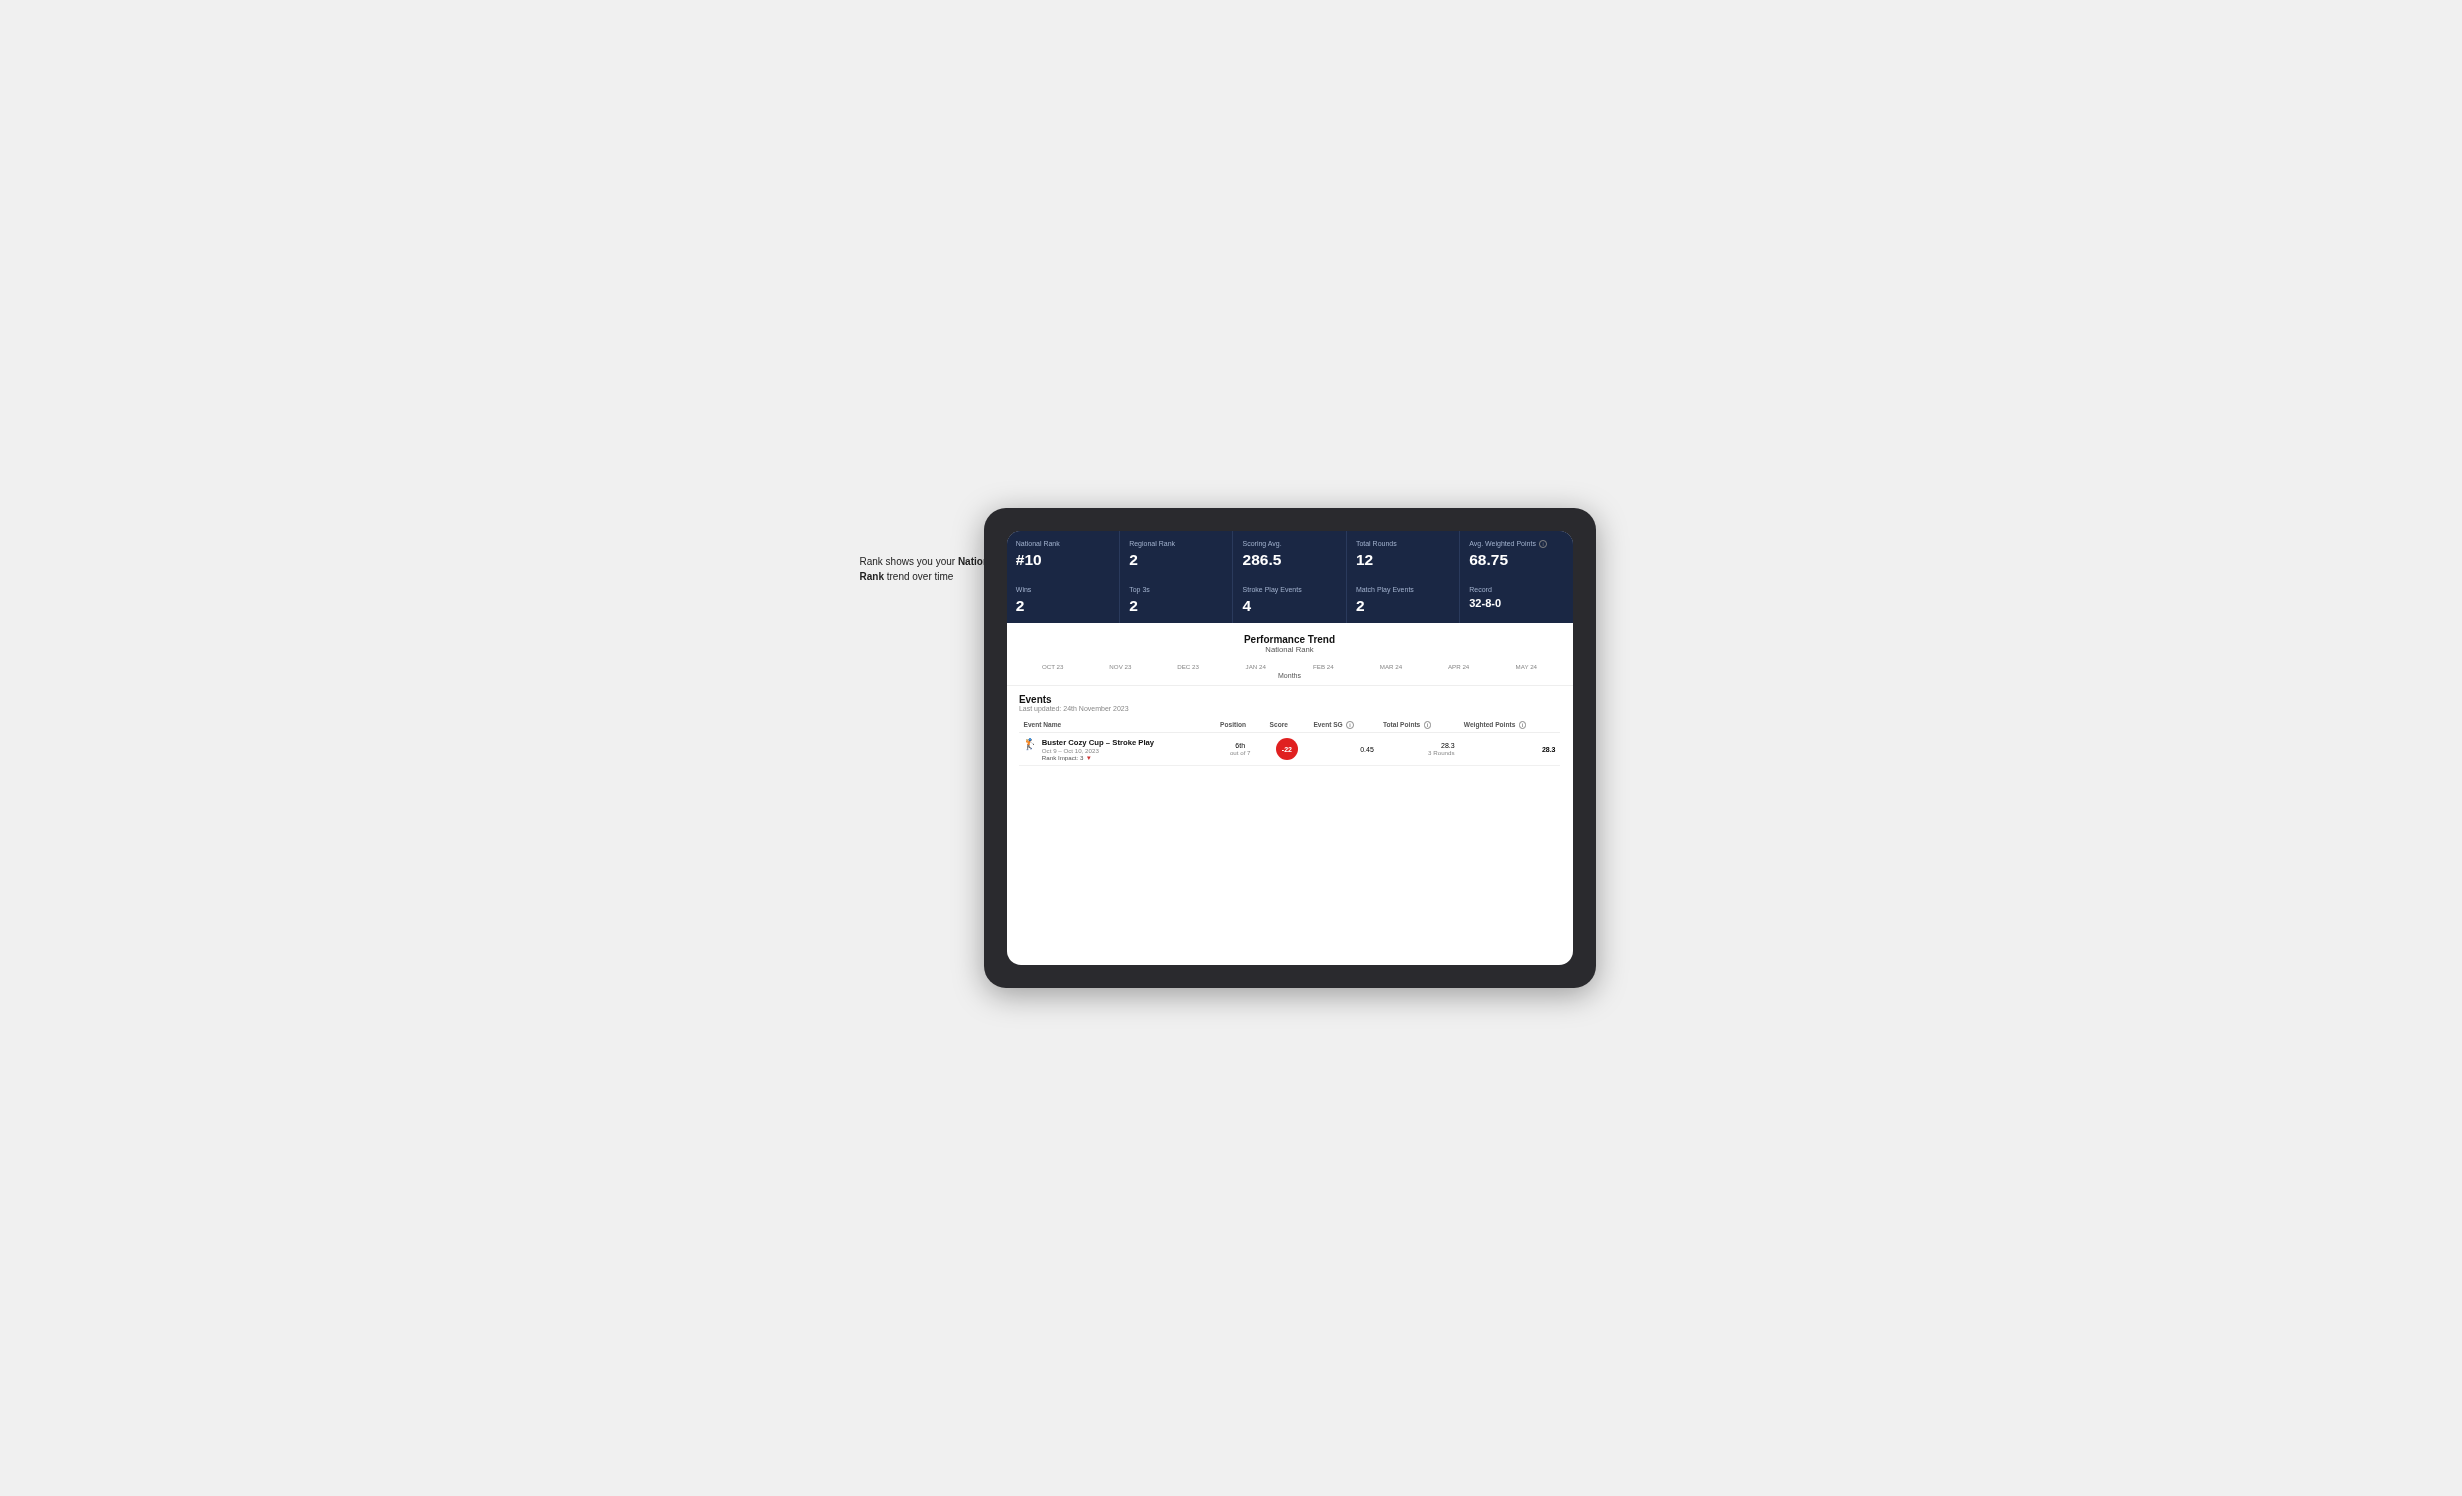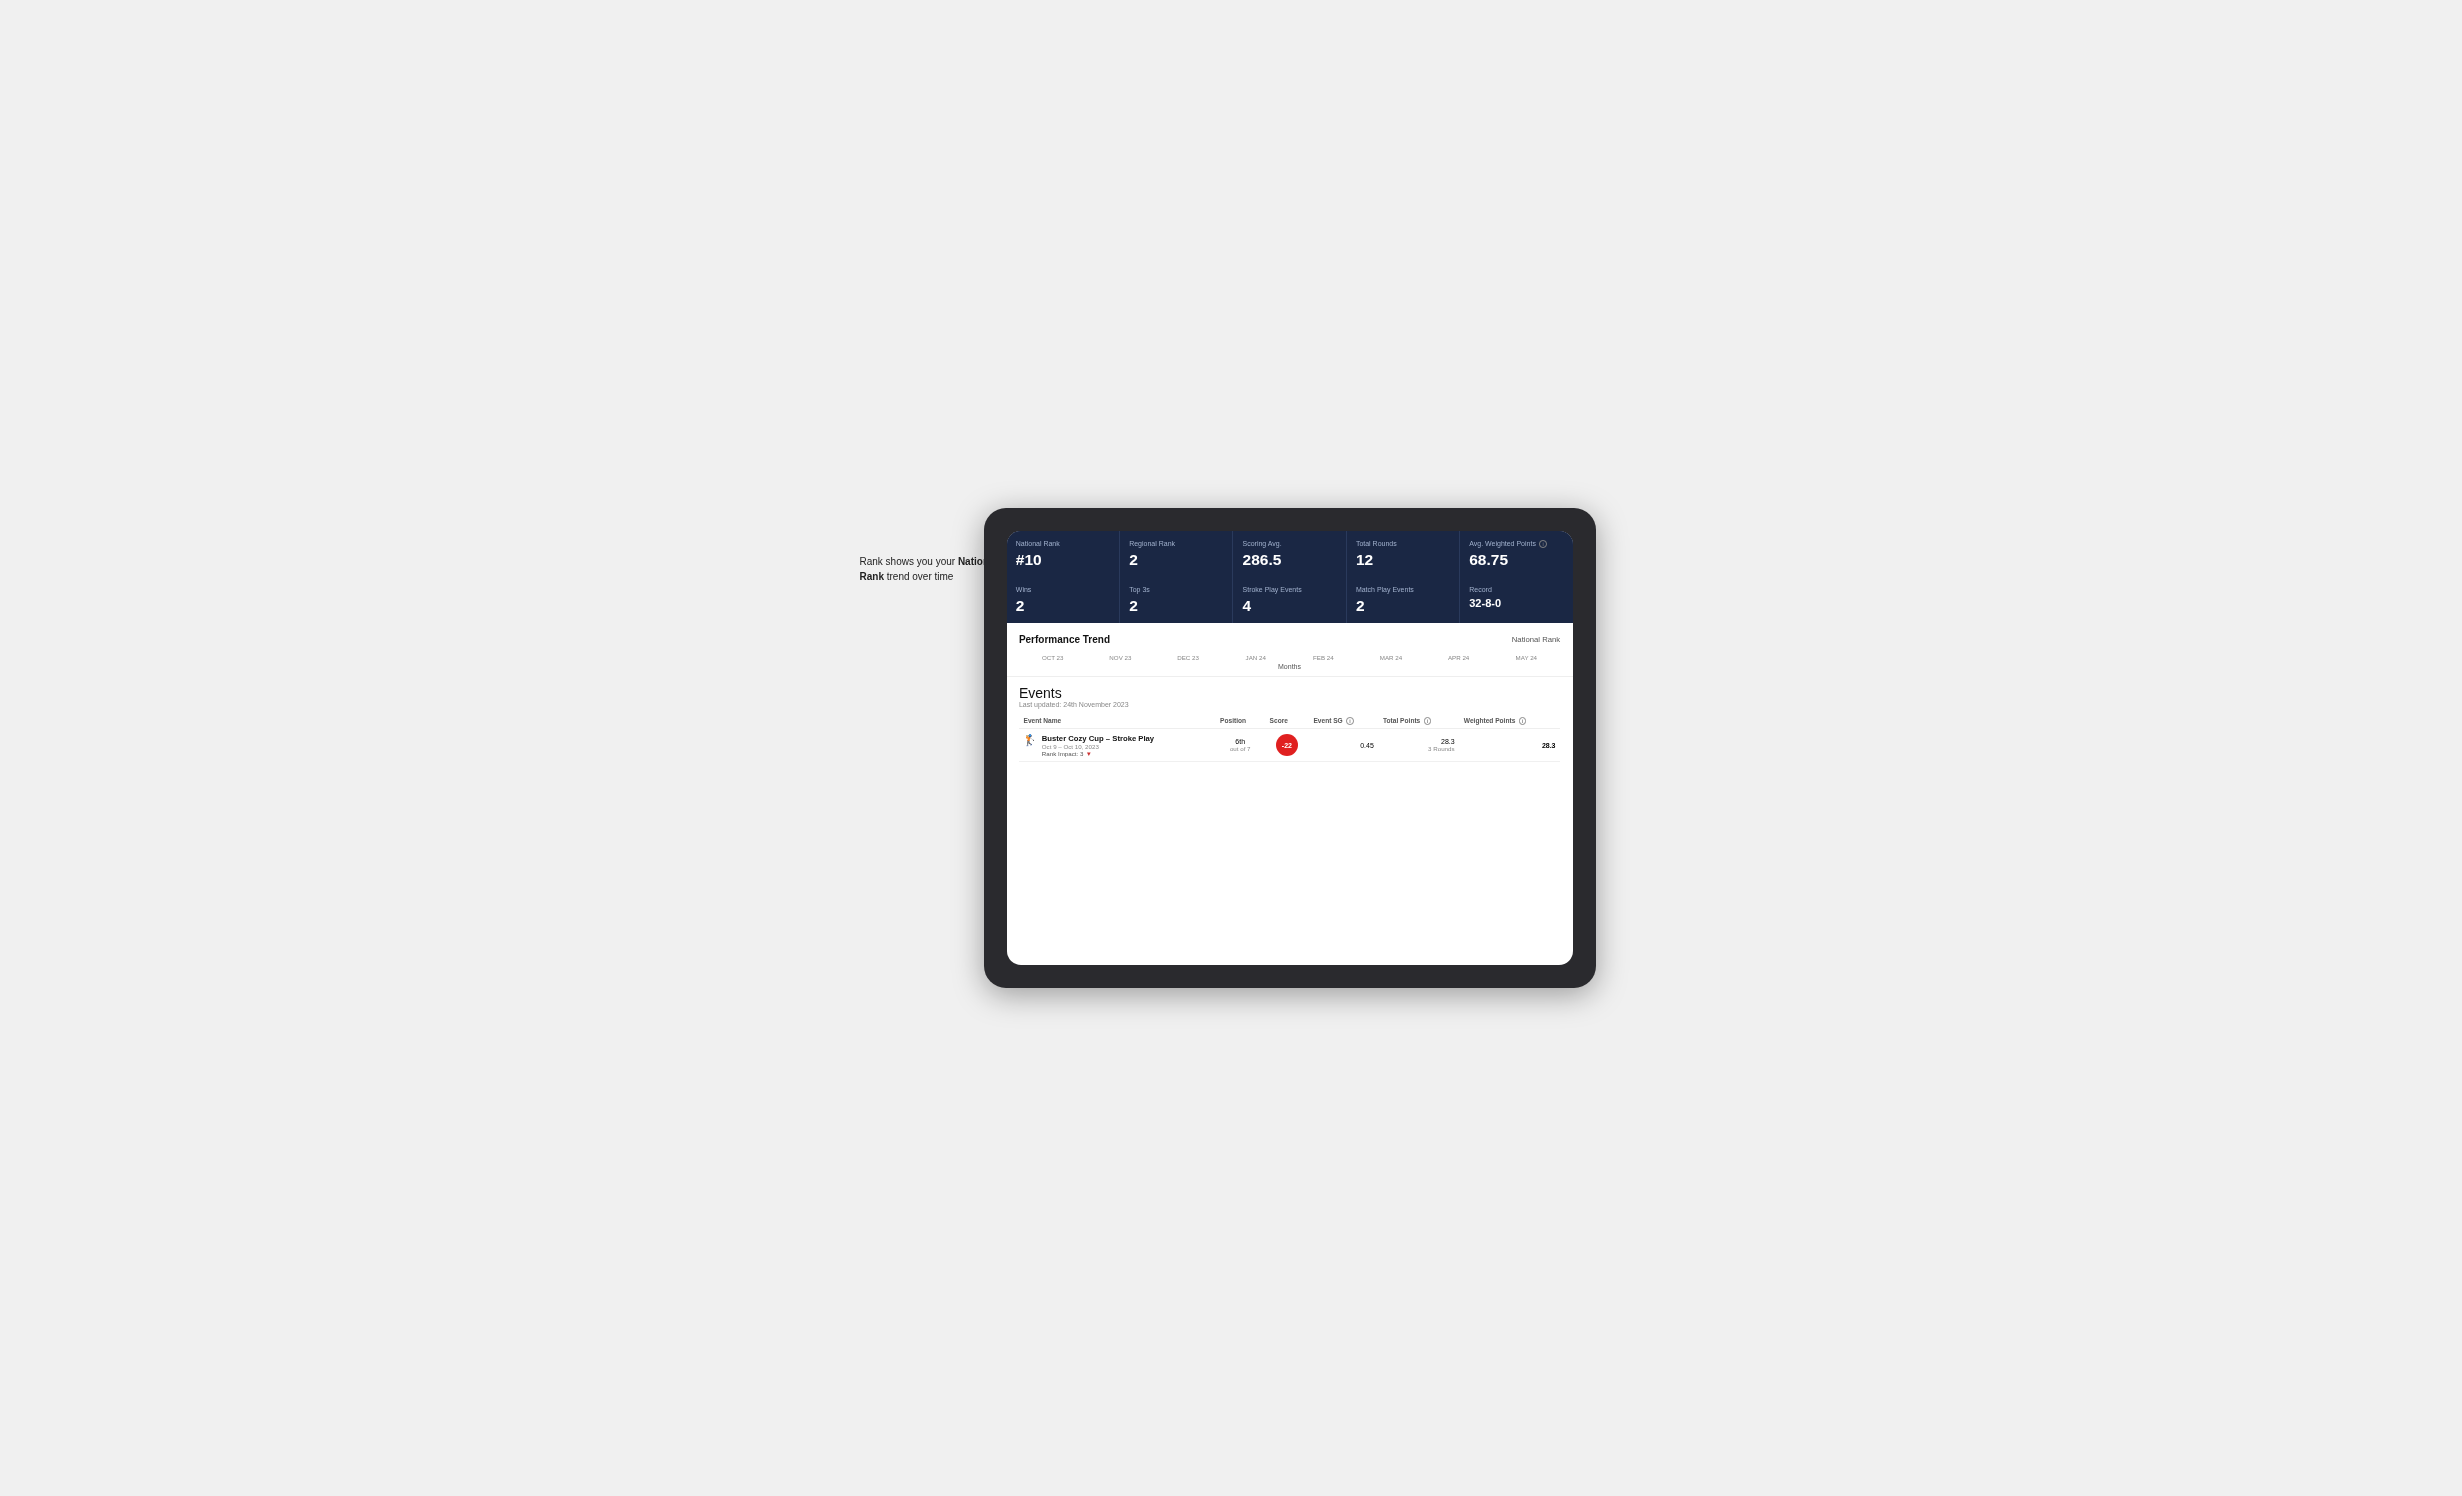--- a/index.html
+++ b/index.html
@@ -93,20 +93,21 @@
     
     .perf-section {
       padding: 11px 12.4px 6.2px;
       background: #fff;
     }
     .perf-header {
       display: flex;
       justify-content: space-between;
       align-items: center;
       margin-bottom: 6.2px;
+      flex-direction: column;
     }
     .perf-title {
       font-size: 10px;
       font-weight: 700;
       color: #111;
     }
     .perf-legend {
       font-size: 7.7px;
       color: #555;
     }
@@ -137,22 +138,22 @@
       color: #555;
       margin-top: 1.5px;
     }
     
     .events-section {
       padding: 7.7px 12.4px;
       background: #fff;
       border-top: 0.8px solid #eee;
     }
     .events-title {
-      font-size: 14px;
-      font-weight: 400;
+      font-size: 10px;
+      font-weight: 700;
       color: #111;
     }
     .events-updated {
       font-size: 7px;
       color: #888;
       margin-bottom: 6.2px;
     }
     .events-table {
       width: 100%;
       border-collapse: collapse;

